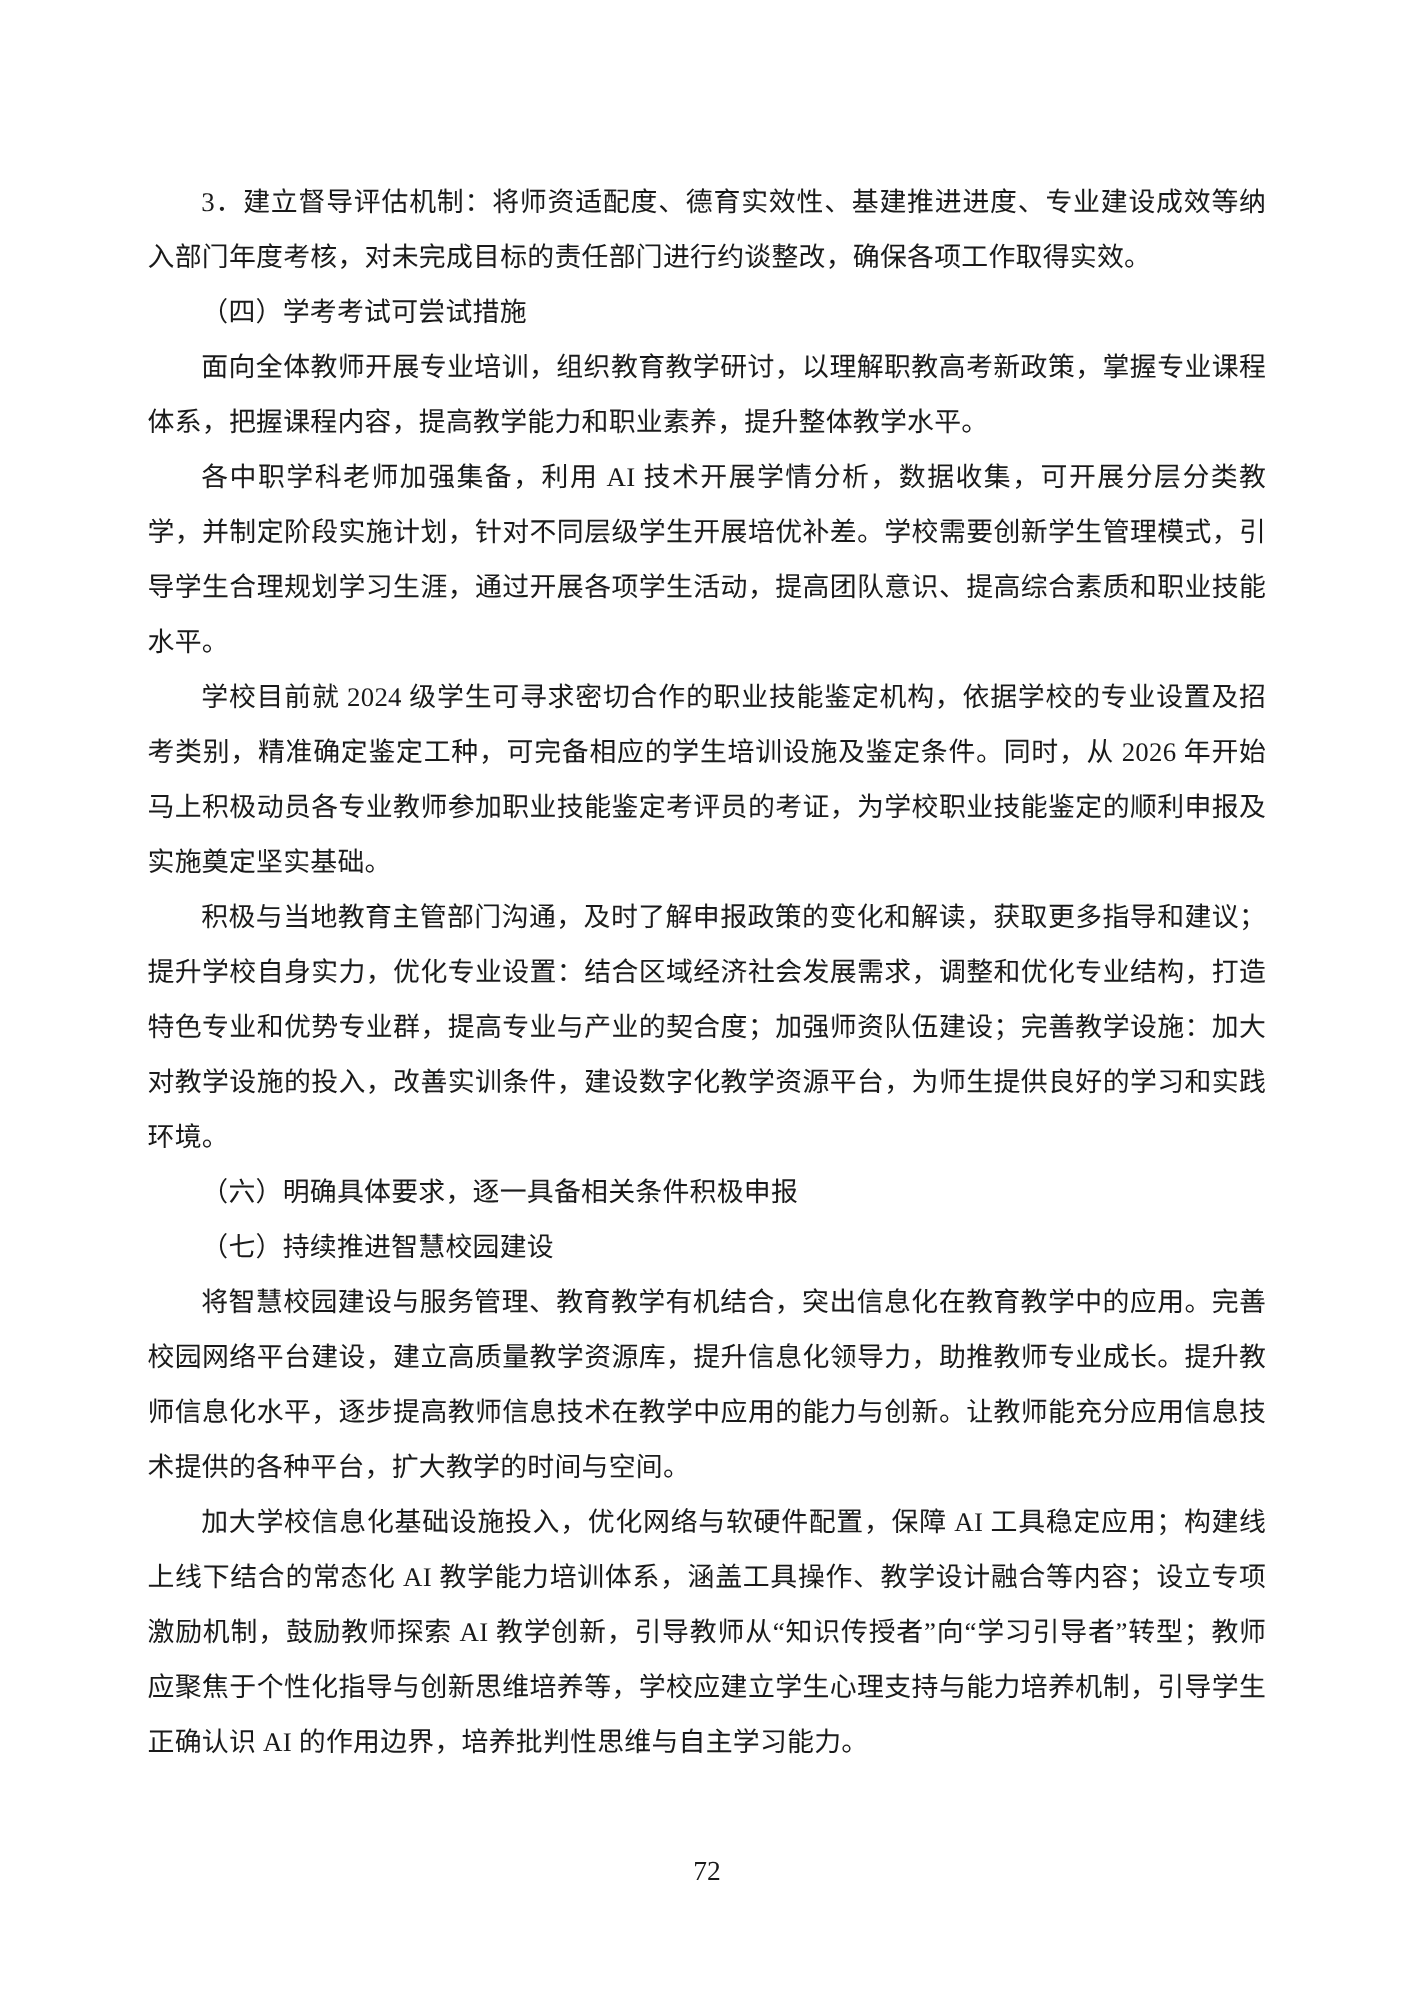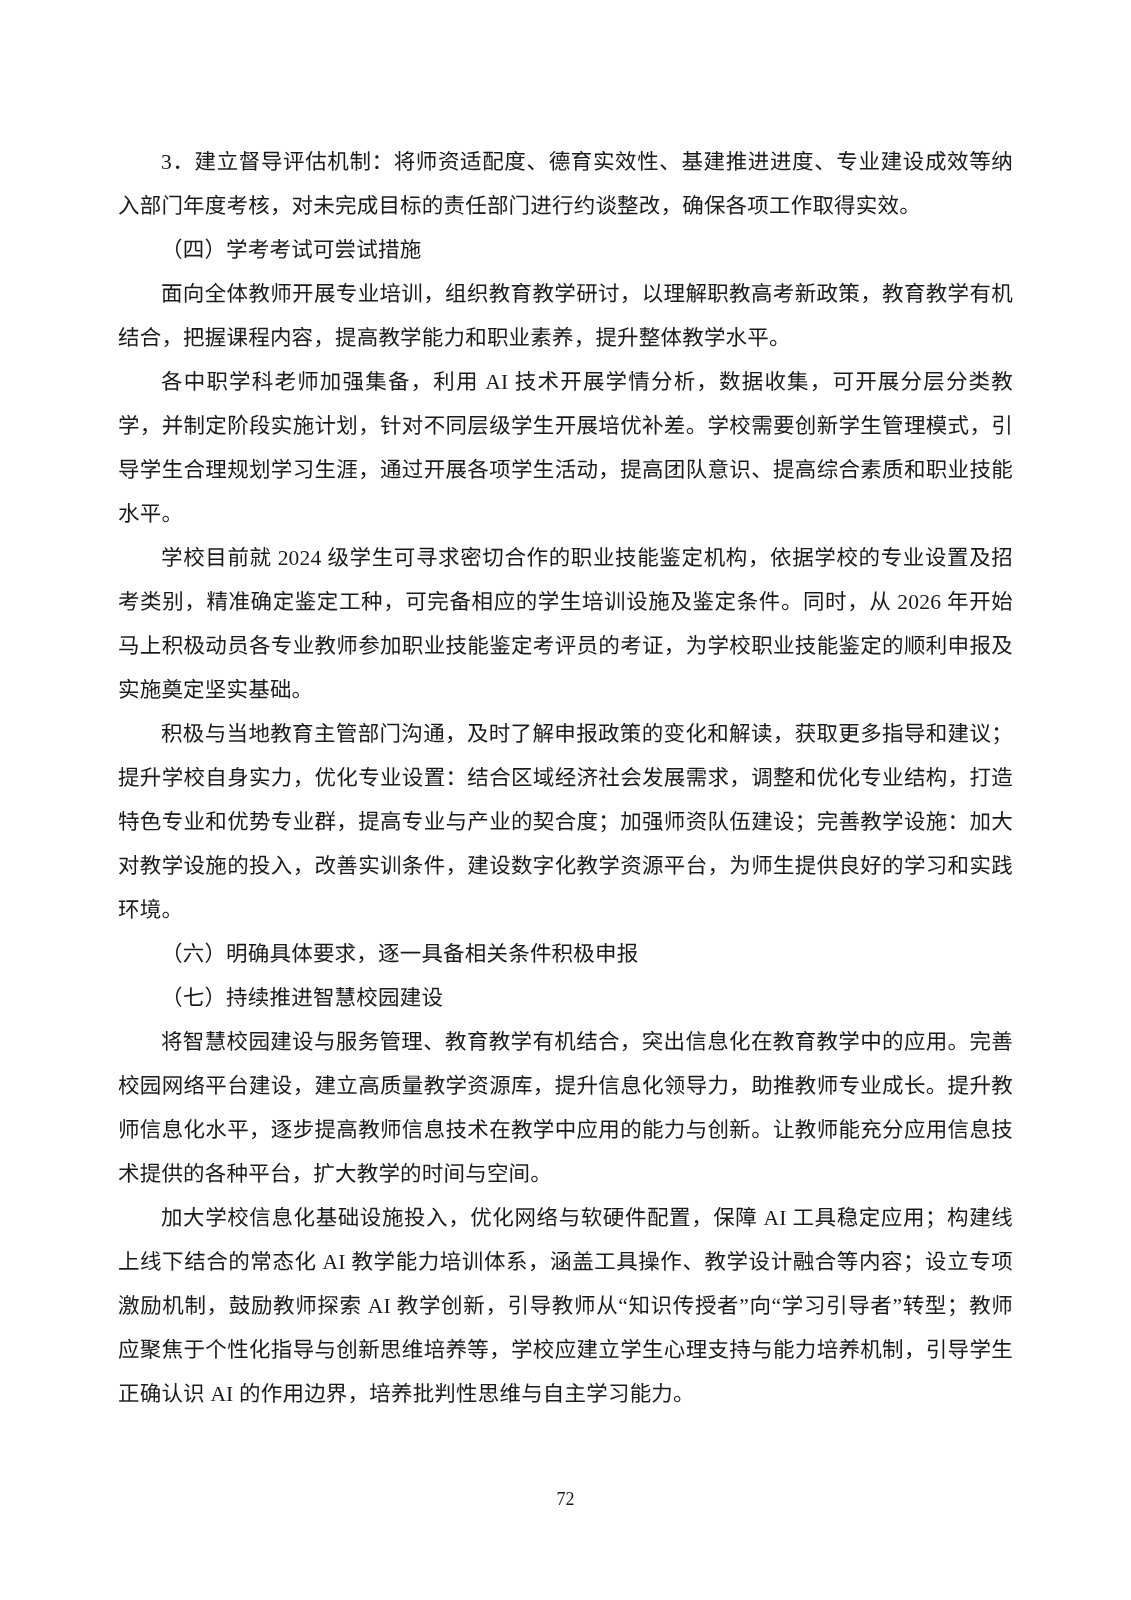--- a/index.html
+++ b/index.html
@@ -35,33 +35,33 @@
   .para {
     margin: 0;
     text-indent: 2em;
   }
   .page-number {
     position: absolute;
     left: 0;
     right: 0;
     bottom: 90px;
     text-align: center;
-    font-size: 18px;
+    font-size: 22px;
     font-family: "Liberation Serif", "DejaVu Serif", serif;
     color: #1a1a1a;
   }
 </style>
 </head>
 <body>
 
 <div class="page">
   <div class="body-text">
     <p class="para">3．建立督导评估机制：将师资适配度、德育实效性、基建推进进度、专业建设成效等纳入部门年度考核，对未完成目标的责任部门进行约谈整改，确保各项工作取得实效。</p>
     <p class="para">（四）学考考试可尝试措施</p>
-    <p class="para">面向全体教师开展专业培训，组织教育教学研讨，以理解职教高考新政策，教育教学有机结合，把握课程内容，提高教学能力和职业素养，提升整体教学水平。</p>
+    <p class="para">面向全体教师开展专业培训，组织教育教学研讨，以理解职教高考新政策，掌握专业课程体系，把握课程内容，提高教学能力和职业素养，提升整体教学水平。</p>
     <p class="para">各中职学科老师加强集备，利用 AI 技术开展学情分析，数据收集，可开展分层分类教学，并制定阶段实施计划，针对不同层级学生开展培优补差。学校需要创新学生管理模式，引导学生合理规划学习生涯，通过开展各项学生活动，提高团队意识、提高综合素质和职业技能水平。</p>
     <p class="para">学校目前就 2024 级学生可寻求密切合作的职业技能鉴定机构，依据学校的专业设置及招考类别，精准确定鉴定工种，可完备相应的学生培训设施及鉴定条件。同时，从 2026 年开始马上积极动员各专业教师参加职业技能鉴定考评员的考证，为学校职业技能鉴定的顺利申报及实施奠定坚实基础。</p>
     <p class="para">积极与当地教育主管部门沟通，及时了解申报政策的变化和解读，获取更多指导和建议；提升学校自身实力，优化专业设置：结合区域经济社会发展需求，调整和优化专业结构，打造特色专业和优势专业群，提高专业与产业的契合度；加强师资队伍建设；完善教学设施：加大对教学设施的投入，改善实训条件，建设数字化教学资源平台，为师生提供良好的学习和实践环境。</p>
     <p class="para">（六）明确具体要求，逐一具备相关条件积极申报</p>
     <p class="para">（七）持续推进智慧校园建设</p>
     <p class="para">将智慧校园建设与服务管理、教育教学有机结合，突出信息化在教育教学中的应用。完善校园网络平台建设，建立高质量教学资源库，提升信息化领导力，助推教师专业成长。提升教师信息化水平，逐步提高教师信息技术在教学中应用的能力与创新。让教师能充分应用信息技术提供的各种平台，扩大教学的时间与空间。</p>
     <p class="para">加大学校信息化基础设施投入，优化网络与软硬件配置，保障 AI 工具稳定应用；构建线上线下结合的常态化 AI 教学能力培训体系，涵盖工具操作、教学设计融合等内容；设立专项激励机制，鼓励教师探索 AI 教学创新，引导教师从“知识传授者”向“学习引导者”转型；教师应聚焦于个性化指导与创新思维培养等，学校应建立学生心理支持与能力培养机制，引导学生正确认识 AI 的作用边界，培养批判性思维与自主学习能力。</p>
   </div>
   <div class="page-number">72</div>
 </div>

